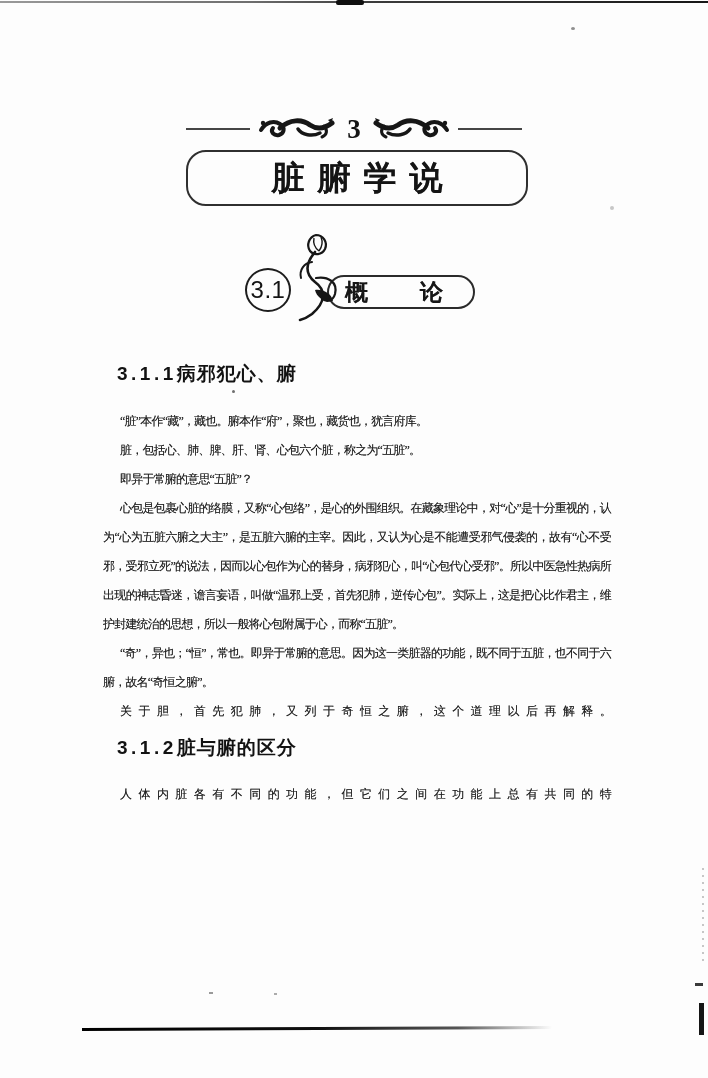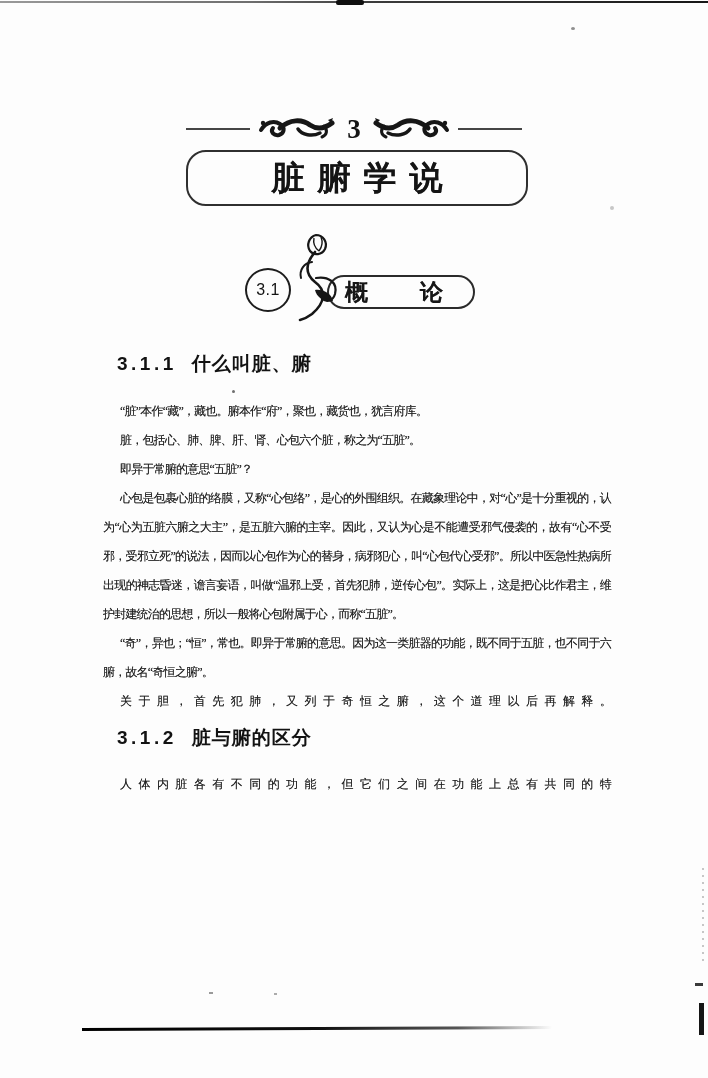--- a/index.html
+++ b/index.html
@@ -53,29 +53,29 @@
     border:2px solid #2b2b2b; border-radius:17px; box-sizing:border-box;
     display:flex; align-items:center; gap:52px; padding-left:16px; background:#fdfdfd;
   }
   .gai-box span { font-family:"Liberation Sans", sans-serif; font-weight:bold;
     font-size:23px; color:#161616; text-shadow:0 0 0.5px rgba(0,0,0,.55); }
   .circle {
     position:absolute; left:245px; top:32px; width:46px; height:44px;
     border:2.5px solid #1d1d1d; border-radius:50%; box-sizing:border-box;
     display:flex; align-items:center; justify-content:center; background:#fdfdfd;
   }
-  .circle span { font-family:"Liberation Sans", sans-serif; font-size:16px;
+  .circle span { font-family:"Liberation Sans", sans-serif; font-size:24px;
     letter-spacing:0.5px; color:#141414; }
   .flower { position:absolute; left:288px; top:-4px; }
 
   
   .content { position:absolute; left:103px; top:352px; width:508px; }
   .content h3 {
-    display:flex; align-items:baseline; gap:15px;
-    margin:0 0 21px 14px; line-height:24px;
+    display:flex; align-items:baseline; 
+    margin:10px 0 21px 14px; line-height:24px;
     font-family:"Liberation Sans", sans-serif; font-size:19px; font-weight:bold; color:#121212;
   }
   .content h3.second { margin-top:10px; margin-bottom:20px; }
   .content h3 .num { letter-spacing:3.5px; }
   .content h3 .ttl { letter-spacing:1px; }
   .content p {
     margin:0; font-size:12px; letter-spacing:-0.8px; line-height:29px;
     text-align:justify; text-indent:17px; color:#1e1e1e;
     text-shadow:0 0 0.4px rgba(0,0,0,.5);
   }
@@ -145,21 +145,21 @@
         <path d="M28 46 C40 44 50 50 47 62 C45 69 38 71 34 66" fill="none" stroke="#161616" stroke-width="2.2" stroke-linecap="round"></path>
         <path d="M27 58 C35 57 43 61 45 69 C37 71 29 66 27 58 Z" fill="#161616"></path>
         <path d="M24 30 C16 31 11 38 13 46" fill="none" stroke="#161616" stroke-width="2" stroke-linecap="round"></path>
       </svg>
     </span>
   </div>
 
   <main class="content">
     <h3>
       <span class="num">3.1.1</span>
-      <span class="ttl">什么叫脏、腑</span>
+      <span class="ttl">病邪犯心、腑</span>
     </h3>
     <p>“脏”本作“藏”，藏也。腑本作“府”，聚也，藏货也，犹言府库。</p>
     <p>脏，包括心、肺、脾、肝、肾、心包六个脏，称之为“五脏”。</p>
     <p>即异于常腑的意思“五脏”？</p>
     <p>心包是包裹心脏的络膜，又称“心包络”，是心的外围组织。在藏象理论中，对“心”是十分重视的，认为“心为五脏六腑之大主”，是五脏六腑的主宰。因此，又认为心是不能遭受邪气侵袭的，故有“心不受邪，受邪立死”的说法，因而以心包作为心的替身，病邪犯心，叫“心包代心受邪”。所以中医急性热病所出现的神志昏迷，谵言妄语，叫做“温邪上受，首先犯肺，逆传心包”。实际上，这是把心比作君主，维护封建统治的思想，所以一般将心包附属于心，而称“五脏”。</p>
     <p>“奇”，异也；“恒”，常也。即异于常腑的意思。因为这一类脏器的功能，既不同于五脏，也不同于六腑，故名“奇恒之腑”。</p>
     <p class="stretch">关于胆，首先犯肺，又列于奇恒之腑，这个道理以后再解释。</p>
 
     <h3 class="second">
       <span class="num">3.1.2</span>

